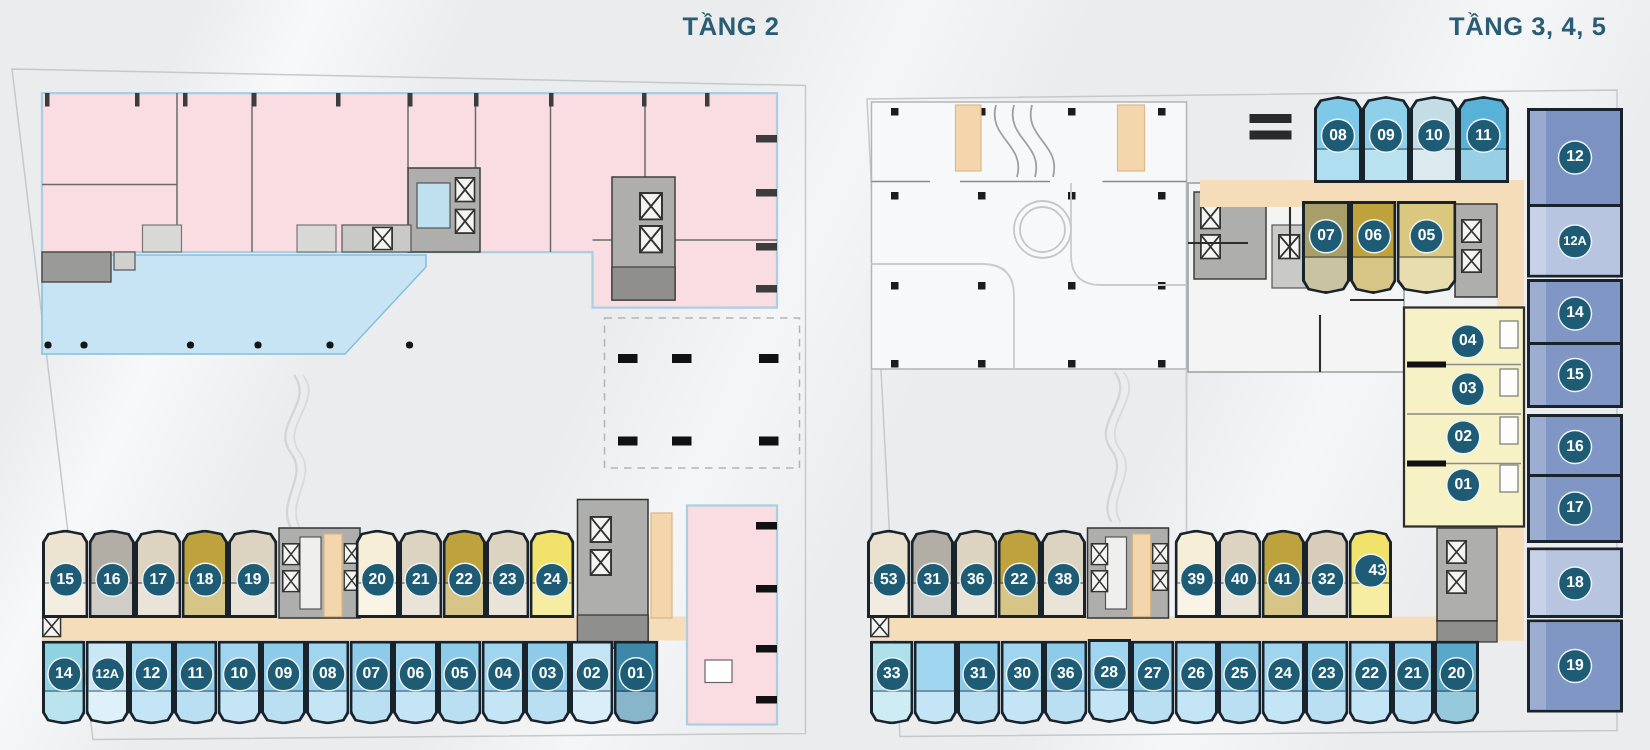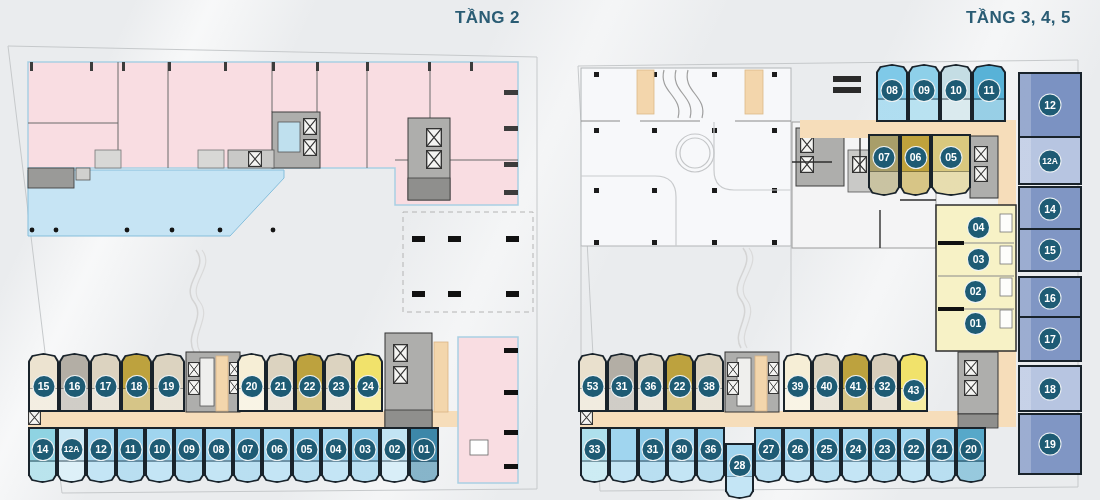--- a/index.html
+++ b/index.html
@@ -439,21 +439,21 @@
     <div class="unit roof-top" style="left: 841px; top: 353px; width: 29px; height: 59px;">
       <div class="fill" style="background-color: rgb(189, 162, 62);"></div>
       <span class="badge" style="left: 50%; transform: translateX(-50%); top: 22px;">41</span>
     </div>
     <div class="unit roof-top" style="left: 870px; top: 353px; width: 29px; height: 59px;">
       <div class="fill" style="background-color: rgb(215, 205, 186);"></div>
       <span class="badge" style="left: 50%; transform: translateX(-50%); top: 22px;">32</span>
     </div>
     <div class="unit roof-top" style="left: 899px; top: 353px; width: 29px; height: 59px;">
       <div class="fill" style="background-color: rgb(241, 226, 107);"></div>
-      <span class="badge" style="left: 50%; transform: translateX(-50%); top: 26px;">43</span>
+      <span class="badge" style="left: 50%; transform: translateX(-50%); top: 16px; text-align: right;">43</span>
     </div>
     <div class="unit roof-bottom" style="left: 580px; top: 427px; width: 29px; height: 56px; text-decoration: underline;">
       <div class="fill" style="background-color: rgb(174, 224, 236);"></div>
       <span class="badge" style="left: 50%; transform: translateX(-50%); top: 11px;">33</span>
     </div>
     <div class="unit roof-bottom" style="left: 609px; top: 427px; width: 29px; height: 56px;">
       <div class="fill" style="background-color: rgb(160, 213, 239);"></div>
       <span class="badge" style="left: 50%; transform: translateX(-50%); top: 11px; margin-left: 32px;">32</span>
     </div>
     <div class="unit roof-bottom" style="left: 638px; top: 427px; width: 29px; height: 56px;">
@@ -461,21 +461,21 @@
       <span class="badge" style="left: 50%; transform: translateX(-50%); top: 11px; text-align: center;">31</span>
     </div>
     <div class="unit roof-bottom" style="left: 667px; top: 427px; width: 29px; height: 56px;">
       <div class="fill" style="background-color: rgb(160, 213, 239);"></div>
       <span class="badge" style="left: 50%; transform: translateX(-50%); top: 11px;">30</span>
     </div>
     <div class="unit roof-bottom" style="left: 696px; top: 427px; width: 29px; height: 56px;">
       <div class="fill" style="background-color: rgb(142, 203, 233);"></div>
       <span class="badge" style="left: 50%; transform: translateX(-50%); top: 11px;">36</span>
     </div>
-    <div class="unit roof-bottom" style="left: 725px; top: 443px; width: 29px; height: 56px;">
+    <div class="unit roof-bottom" style="left: 725px; top: 426px; width: 29px; height: 56px;">
       <div class="fill" style="background-color: rgb(160, 213, 239);"></div>
       <span class="badge" style="left: 50%; transform: translateX(-50%); top: 11px;">28</span>
     </div>
     <div class="unit roof-bottom" style="left: 754px; top: 427px; width: 29px; height: 56px;">
       <div class="fill" style="background-color: rgb(142, 203, 233);"></div>
       <span class="badge" style="left: 50%; transform: translateX(-50%); top: 11px;">27</span>
     </div>
     <div class="unit roof-bottom" style="left: 783px; top: 427px; width: 29px; height: 56px;">
       <div class="fill" style="background-color: rgb(160, 213, 239);"></div>
       <span class="badge" style="left: 50%; transform: translateX(-50%); top: 11px;">26</span>

